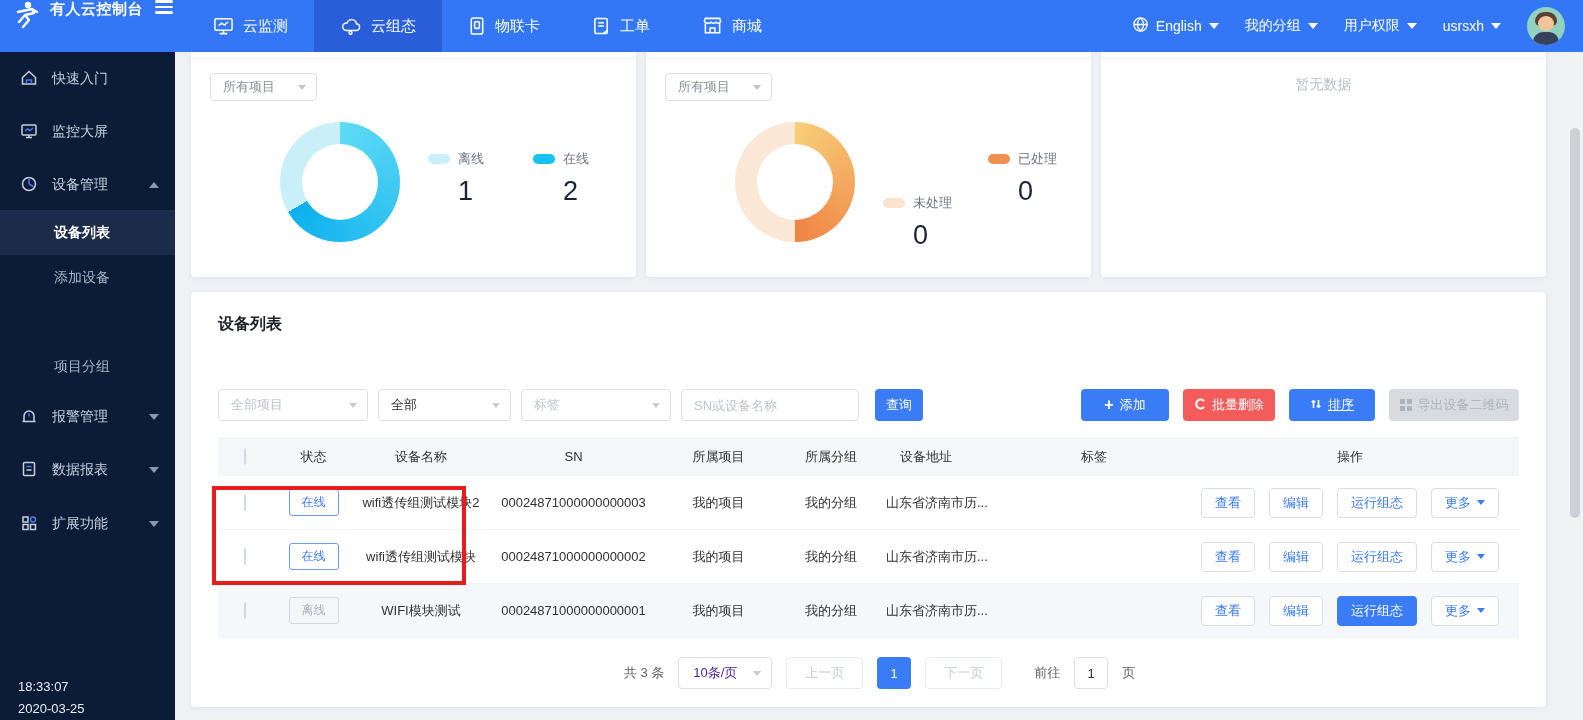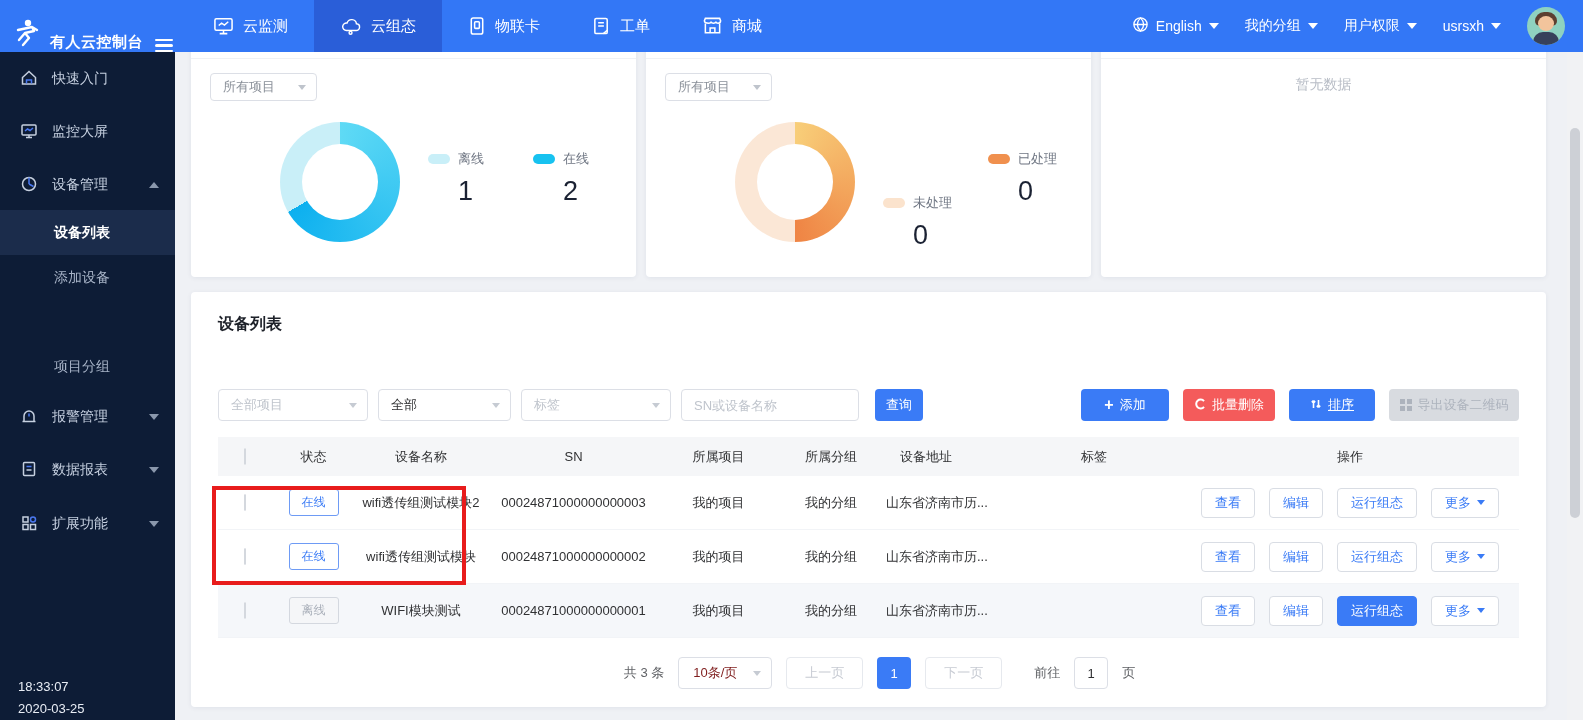--- a/index.html
+++ b/index.html
@@ -2,21 +2,21 @@
 <html><head>
 <meta charset="utf-8">
 <style>
   * { margin:0; padding:0; box-sizing:border-box; }
   html,body { width:1583px; height:720px; overflow:hidden; }
   body { font-family:"Liberation Sans","DejaVu Sans",sans-serif; background:#EFF1F5; position:relative; }
   .stage { position:absolute; inset:0; width:1583px; height:720px; overflow:hidden; }
 
   
   .topbar { position:absolute; left:0; top:0; width:1583px; height:52px; background:#3377F6; display:flex; align-items:stretch; z-index:30; }
-  .brand { display:flex; align-items:flex-end; gap:10px; padding:0 14px 0 12px; min-width:173px; }
+  .brand { display:flex; align-items:flex-start; gap:10px; padding:0 14px 0 12px; min-width:173px; }
   .brand-title { color:#fff; font-size:15px; font-weight:bold; letter-spacing:.5px; }
   .hamburger { display:flex; flex-direction:column; gap:3px; cursor:pointer; margin-left:2px; }
   .hamburger i { display:block; width:18px; height:2.5px; background:#fff; border-radius:2px; }
   .nav-tabs { display:flex; align-items:stretch; }
   .nav-tab { display:flex; align-items:center; gap:9px; padding:0 26px; color:#fff; font-size:15px; cursor:pointer; }
   .nav-tab.active { background:#2A5ED8; }
   .nav-tab svg { display:block; }
   .topbar-right { margin-left:auto; display:flex; align-items:center; gap:26px; padding-right:18px; color:#fff; font-size:14px; }
   .tb-menu { display:flex; align-items:center; gap:7px; cursor:pointer; }
   .caret-down { width:0; height:0; border-left:5px solid transparent; border-right:5px solid transparent; border-top:6px solid #fff; display:inline-block; }
@@ -78,21 +78,21 @@
   .chk { width:14px; height:14px; border:1px solid #D4D8DE; border-radius:2px; background:#fff; margin:0 auto; cursor:pointer; }
   .badge { display:inline-block; min-width:50px; padding:4px 10px; border-radius:3px; font-size:12px; border:1px solid; }
   .badge.online { color:#3A7BF6; border-color:#6E9BF5; background:#fff; }
   .badge.offline { color:#A9AFB9; border-color:#D4D8DF; background:#F5F6F8; }
   .ops { display:flex; justify-content:center; gap:14px; }
   .op-btn { height:30px; padding:9px 13px; border:1px solid #D9DDE4; border-radius:4px; background:#fff; color:#3A7BF6; font-size:13px; display:inline-flex; align-items:center; gap:6px; cursor:pointer; font-family:inherit; }
   .op-btn.filled { background:#3A7BF6; color:#fff; border-color:#3A7BF6; }
   .op-caret { width:0; height:0; border-left:4.5px solid transparent; border-right:4.5px solid transparent; border-top:5.5px solid #3A7BF6; }
 
   .pager { position:absolute; left:0; top:365px; width:1355px; display:flex; align-items:center; justify-content:center; gap:14px; font-size:13px; color:#606266;margin-left:11px; }
-  .pg-sel { width:94px; height:32px; border:1px solid #DCDFE6; border-radius:4px; background:#fff; display:flex; align-items:center; justify-content:space-between; padding:0 10px 0 14px; color:#7f1d1d; cursor:pointer; }
+  .pg-sel { width:94px; height:32px; border:1px solid #DCDFE6; border-radius:4px; background:#fff; display:flex; align-items:center; justify-content:space-between; padding:0 10px 0 14px; color:#4c1d95; cursor:pointer; }
   .pg-btn { height:32px; padding:0 18px; border:1px solid #E6E9EE; border-radius:4px; background:#fff; color:#C7CBD3; display:flex; align-items:center; cursor:default; font-family:inherit; font-size:13px; }
   .pg-cur { width:34px; height:32px; border-radius:4px; background:#3A7BF6; color:#fff; display:flex; align-items:center; justify-content:center; cursor:pointer; }
   .pg-goto { width:34px; height:32px; border:1px solid #DCDFE6; border-radius:4px; text-align:center; font-size:13px; color:#303133; outline:none; font-family:inherit; }
 
   .red-annotation { position:absolute; left:37px; top:434px; width:254px; height:99px; border:4px solid #E81C1C; z-index:20; pointer-events:none; }
 
   .scrollbar-track { position:absolute; right:0; top:0; width:16px; height:668px; background:#F1F2F4; }
   .scrollbar-thumb { position:absolute; right:3px; top:76px; width:10px; height:390px; border-radius:5px; background:#CDD0D6; cursor:pointer; }
 
   .qr-ico { display:inline-grid; grid-template-columns:5px 5px; grid-template-rows:5px 5px; gap:2px; }

